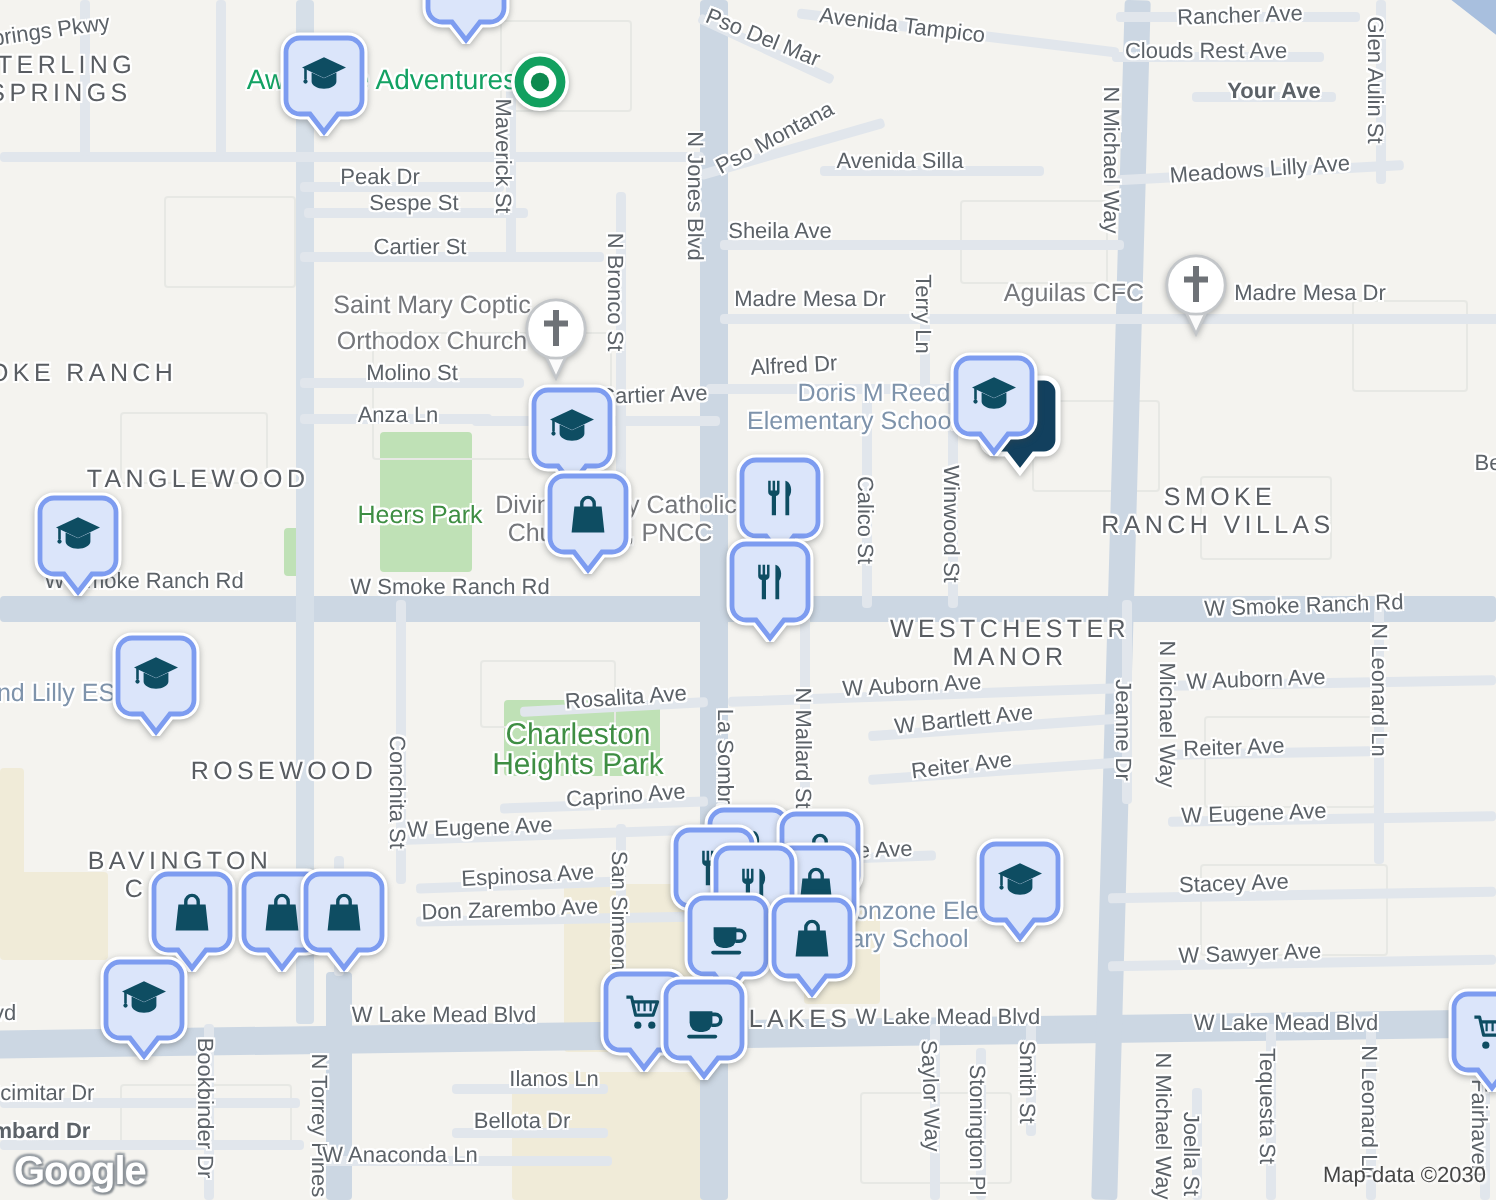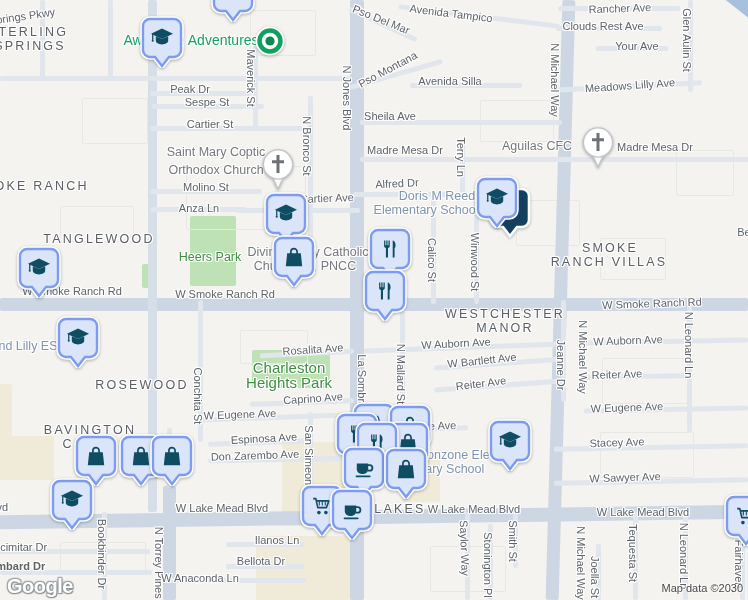--- a/index.html
+++ b/index.html
@@ -122,21 +122,21 @@
       <div class="road rm" style="left: 102px; top: 512px; width: 5px; height: 88px; transform: rotate(0deg);"></div>
       <div class="road rm" style="left: 740px; top: 516px; width: 5px; height: 84px; transform: rotate(0deg);"></div>
       <div class="road rm" style="left: 167px; top: 428px; width: 5px; height: 60px; transform: rotate(0deg);"></div>
       <div class="road rm" style="left: 108px; top: 0px; width: 5px; height: 78px; transform: rotate(0deg);"></div>
       <div class="road rm" style="left: 40px; top: 0px; width: 5px; height: 78px; transform: rotate(0deg);"></div>
       <div class="lbl st" style="left: 22px; top: 17px; transform: translate(-50%, -50%) rotate(-8deg);">Springs Pkwy</div>
       <div class="lbl st" style="left: 381px; top: 20px; transform: translate(-50%, -50%) rotate(22deg);">Pso Del Mar</div>
       <div class="lbl st" style="left: 451px; top: 14px; transform: translate(-50%, -50%) rotate(7deg);">Avenida Tampico</div>
       <div class="lbl st" style="left: 620px; top: 9px; transform: translate(-50%, -50%) rotate(-2deg);">Rancher Ave</div>
       <div class="lbl st" style="left: 603px; top: 27px; transform: translate(-50%, -50%) rotate(0deg);">Clouds Rest Ave</div>
-      <div class="lbl st" style="left: 637px; top: 47px; transform: translate(-50%, -50%) rotate(0deg);">Your Ave</div>
+      <div class="lbl st" style="left: 637px; top: 47px; transform: translate(-50%, -50%) rotate(0deg); font-weight: bold;">Your Ave</div>
       <div class="lbl st" style="left: 686px; top: 40px; transform: translate(-50%, -50%) rotate(90deg);">Glen Aulin St</div>
       <div class="lbl st" style="left: 630px; top: 86px; transform: translate(-50%, -50%) rotate(-4deg);">Meadows Lilly Ave</div>
       <div class="lbl st" style="left: 250px; top: 78px; transform: translate(-50%, -50%) rotate(90deg);">Maverick St</div>
       <div class="lbl st" style="left: 190px; top: 90px; transform: translate(-50%, -50%) rotate(0deg);">Peak Dr</div>
       <div class="lbl st" style="left: 207px; top: 103px; transform: translate(-50%, -50%) rotate(0deg);">Sespe St</div>
       <div class="lbl st" style="left: 210px; top: 125px; transform: translate(-50%, -50%) rotate(0deg);">Cartier St</div>
       <div class="lbl st" style="left: 346px; top: 98px; transform: translate(-50%, -50%) rotate(90deg);">N Jones Blvd</div>
       <div class="lbl st" style="left: 388px; top: 70px; transform: translate(-50%, -50%) rotate(-28deg);">Pso Montana</div>
       <div class="lbl st" style="left: 450px; top: 82px; transform: translate(-50%, -50%) rotate(0deg);">Avenida Silla</div>
       <div class="lbl st" style="left: 390px; top: 117px; transform: translate(-50%, -50%) rotate(0deg);">Sheila Ave</div>

